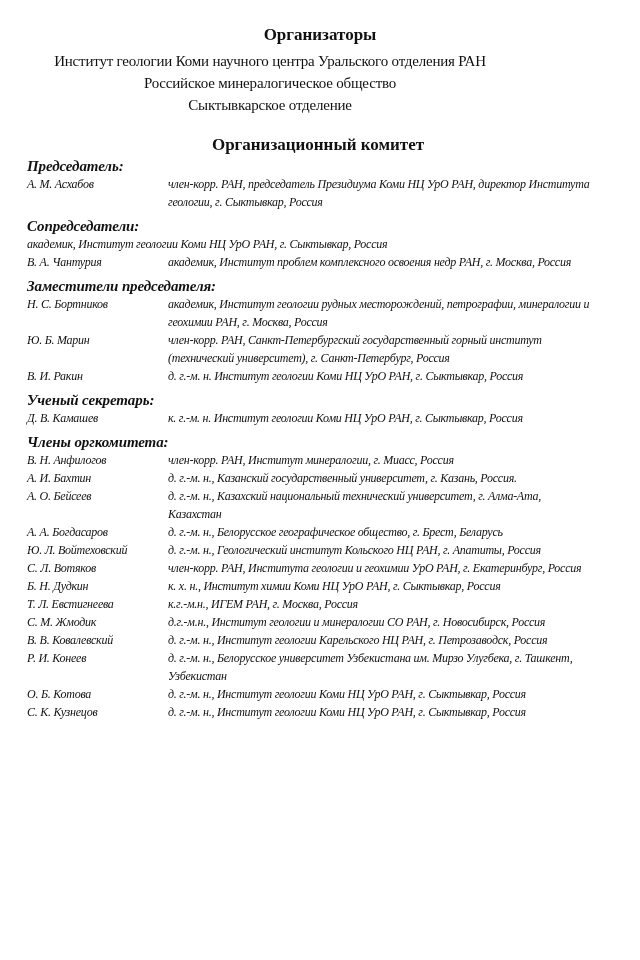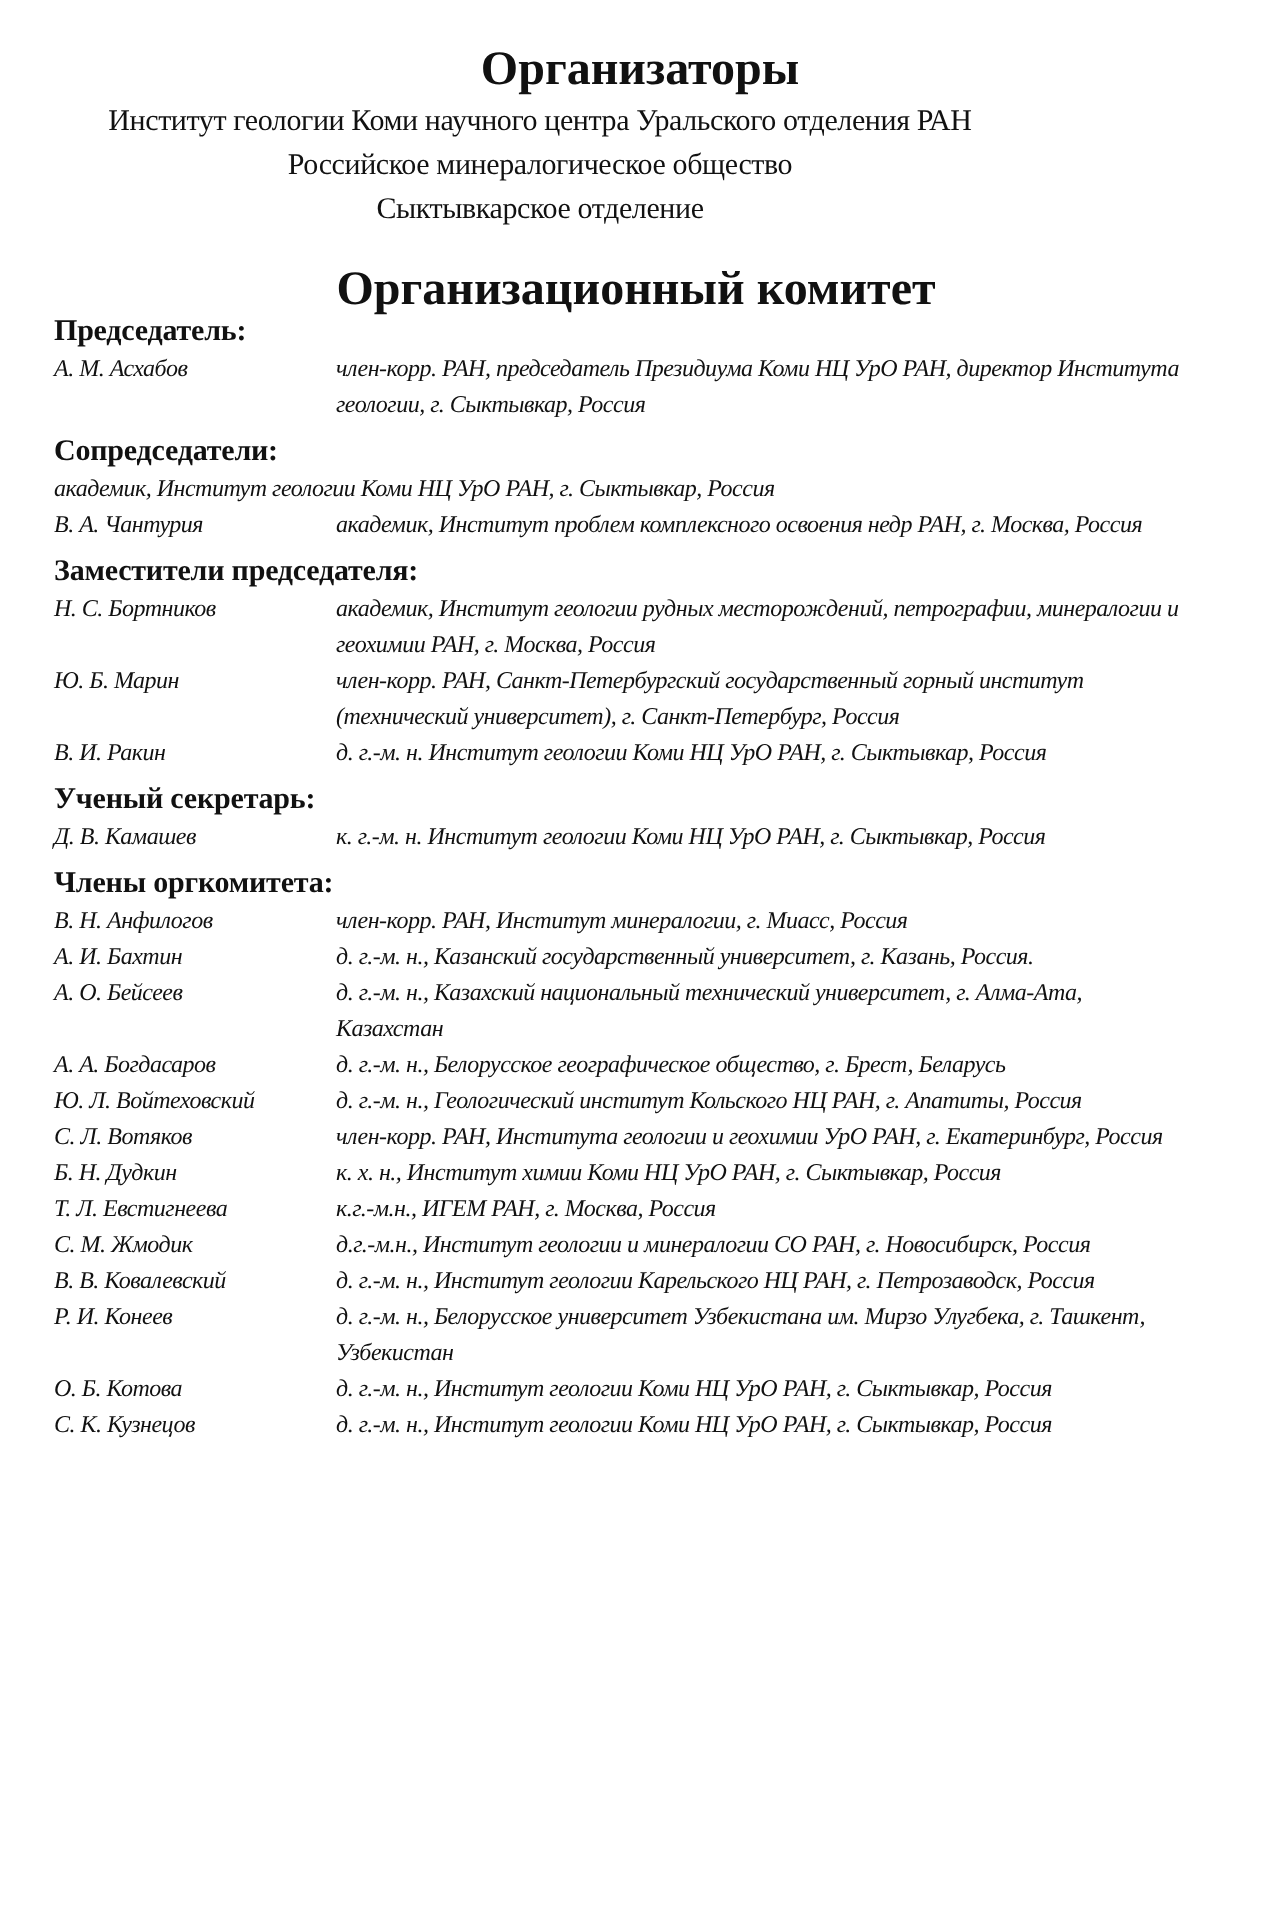--- a/index.html
+++ b/index.html
@@ -4,30 +4,30 @@
 <style>
   html, body { margin: 0; padding: 0; background: #ffffff; }
   body {
     width: 640px; height: 960px; overflow: hidden;
     font-family: "Liberation Serif", "DejaVu Serif", serif;
     color: #111111;
     position: relative;
   }
   .page { position: absolute; left: 0; top: 0; width: 640px; }
   .title {
-    text-align: center; font-weight: bold; font-size: 24px;
+    text-align: center; font-weight: bold; font-size: 17px;
     line-height: 22px; margin: 0;
   }
   .title.organizers { position: absolute; top: 24px; left: 0; width: 640px; }
   .org-list { position: absolute; top: 50px; left: 0; width: 540px; text-align: center; }
   .org-line { font-size: 15px; line-height: 22px; letter-spacing: -0.2px; }
   .title.committee { position: absolute; top: 134px; left: 0; width: 636px; }
   .committee-body { position: absolute; top: 157px; left: 27px; width: 590px; }
   .section { margin-bottom: 6px; }
-  .section-head { font-weight: bold; font-size: 15px; line-height: 18px; letter-spacing: -0.1px; }
+  .section-head { font-weight: bold; font-size: 15px; line-height: 18px; letter-spacing: -0.1px; font-style: italic; }
   .row { display: flex; font-size: 12px; line-height: 18px; letter-spacing: -0.25px; }
   .name { width: 141px; flex: none; font-style: italic; white-space: nowrap; }
   .desc { flex: 1; max-width: 425px; font-style: italic; }
   .desc.justify { text-align: justify; text-align-last: left; }
 </style>
 </head>
 <body>
 
 <div class="page">
 

